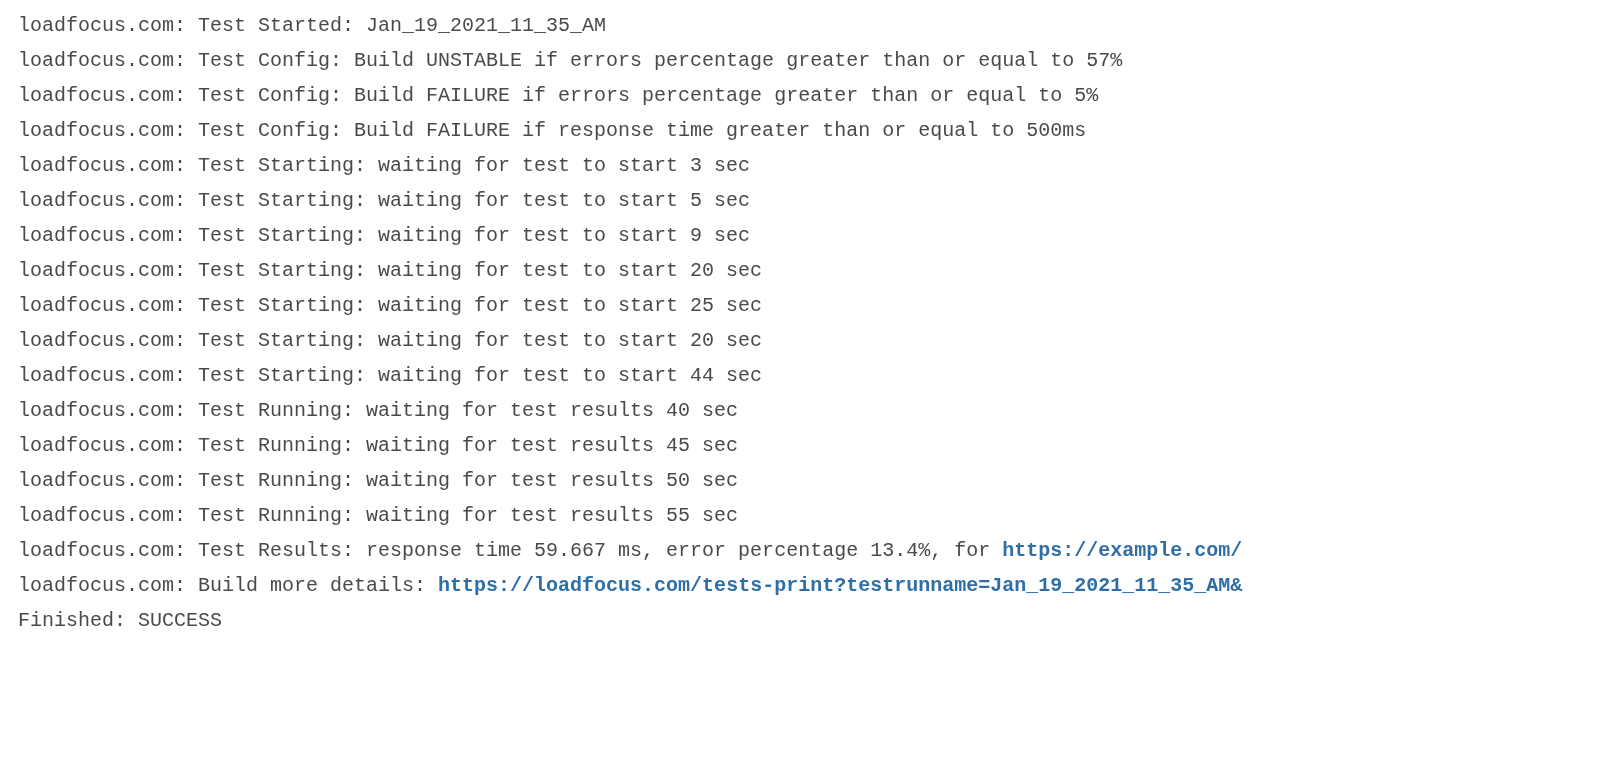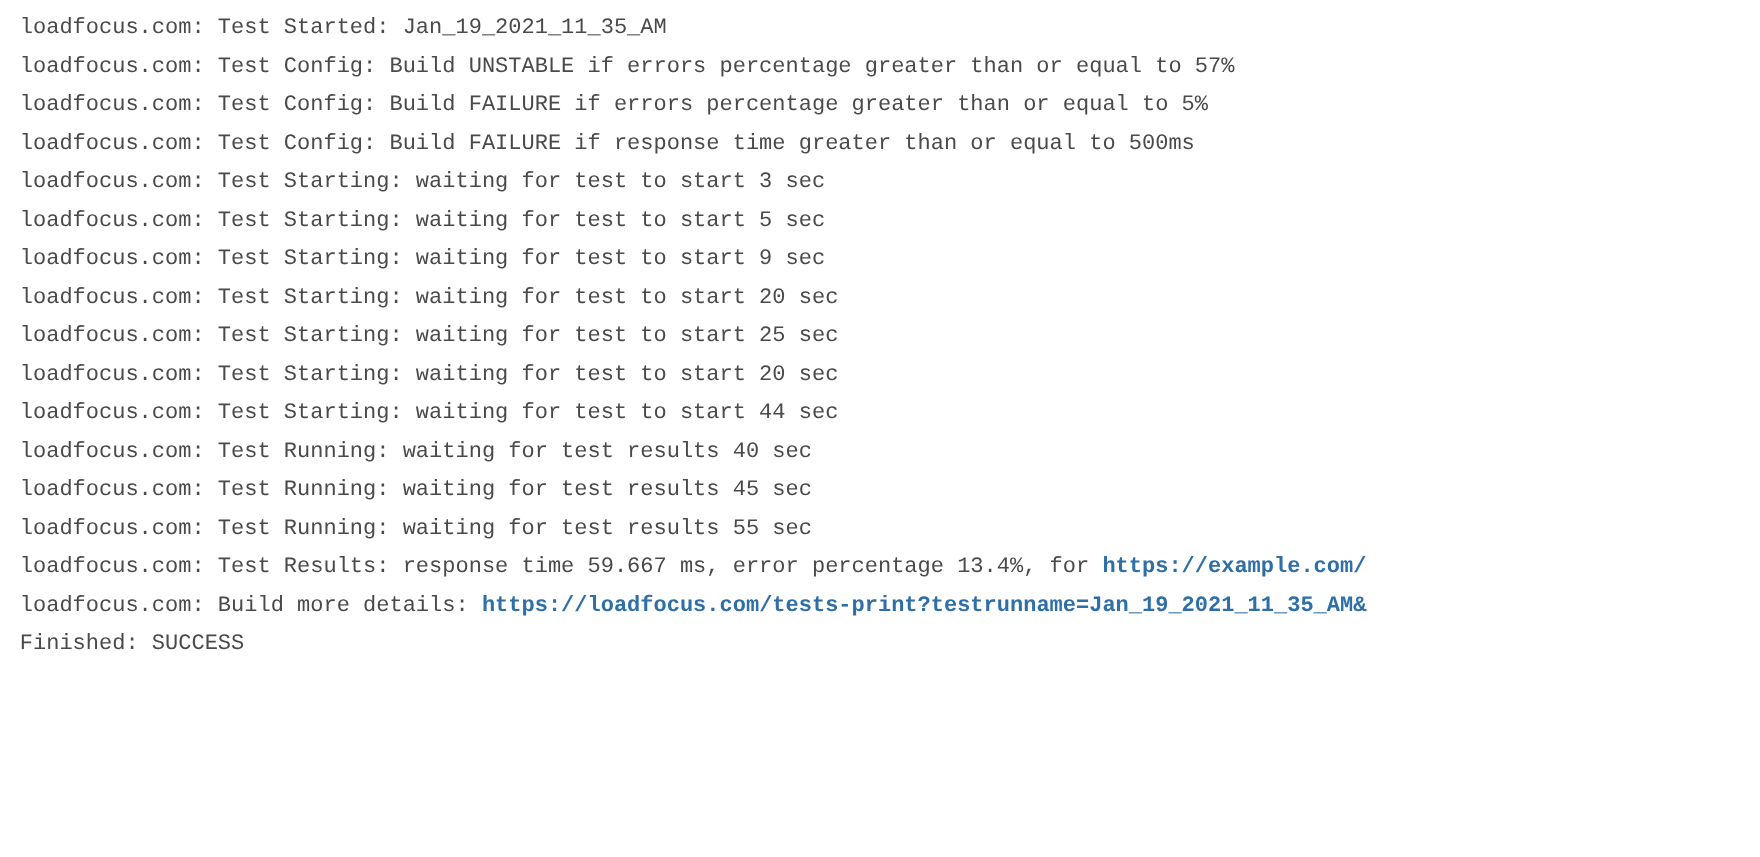--- a/index.html
+++ b/index.html
@@ -31,17 +31,18 @@
     <div class="log-line"><span>loadfocus.com: </span><span>Test Config: Build FAILURE if response time greater than or equal to 500ms</span></div>
     <div class="log-line"><span>loadfocus.com: </span><span>Test Starting: waiting for test to start 3 sec</span></div>
     <div class="log-line"><span>loadfocus.com: </span><span>Test Starting: waiting for test to start 5 sec</span></div>
     <div class="log-line"><span>loadfocus.com: </span><span>Test Starting: waiting for test to start 9 sec</span></div>
     <div class="log-line"><span>loadfocus.com: </span><span>Test Starting: waiting for test to start 20 sec</span></div>
     <div class="log-line"><span>loadfocus.com: </span><span>Test Starting: waiting for test to start 25 sec</span></div>
     <div class="log-line"><span>loadfocus.com: </span><span>Test Starting: waiting for test to start 20 sec</span></div>
     <div class="log-line"><span>loadfocus.com: </span><span>Test Starting: waiting for test to start 44 sec</span></div>
     <div class="log-line"><span>loadfocus.com: </span><span>Test Running: waiting for test results 40 sec</span></div>
     <div class="log-line"><span>loadfocus.com: </span><span>Test Running: waiting for test results 45 sec</span></div>
+    <div class="log-line"><span>loadfocus.com: </span><span>Test Running: waiting for test results 50 sec</span></div>
     <div class="log-line"><span>loadfocus.com: </span><span>Test Running: waiting for test results 55 sec</span></div>
     <div class="log-line"><span>loadfocus.com: </span><span>Test Results: response time 59.667 ms, error percentage 13.4%, for </span><a class="link">https://example.com/</a></div>
     <div class="log-line"><span>loadfocus.com: </span><span>Build more details: </span><a class="link">https://loadfocus.com/tests-print?testrunname=Jan_19_2021_11_35_AM&amp;</a></div>
     <div class="log-line"><span></span><span>Finished: SUCCESS</span></div>
   </div>
 
 </body></html>

